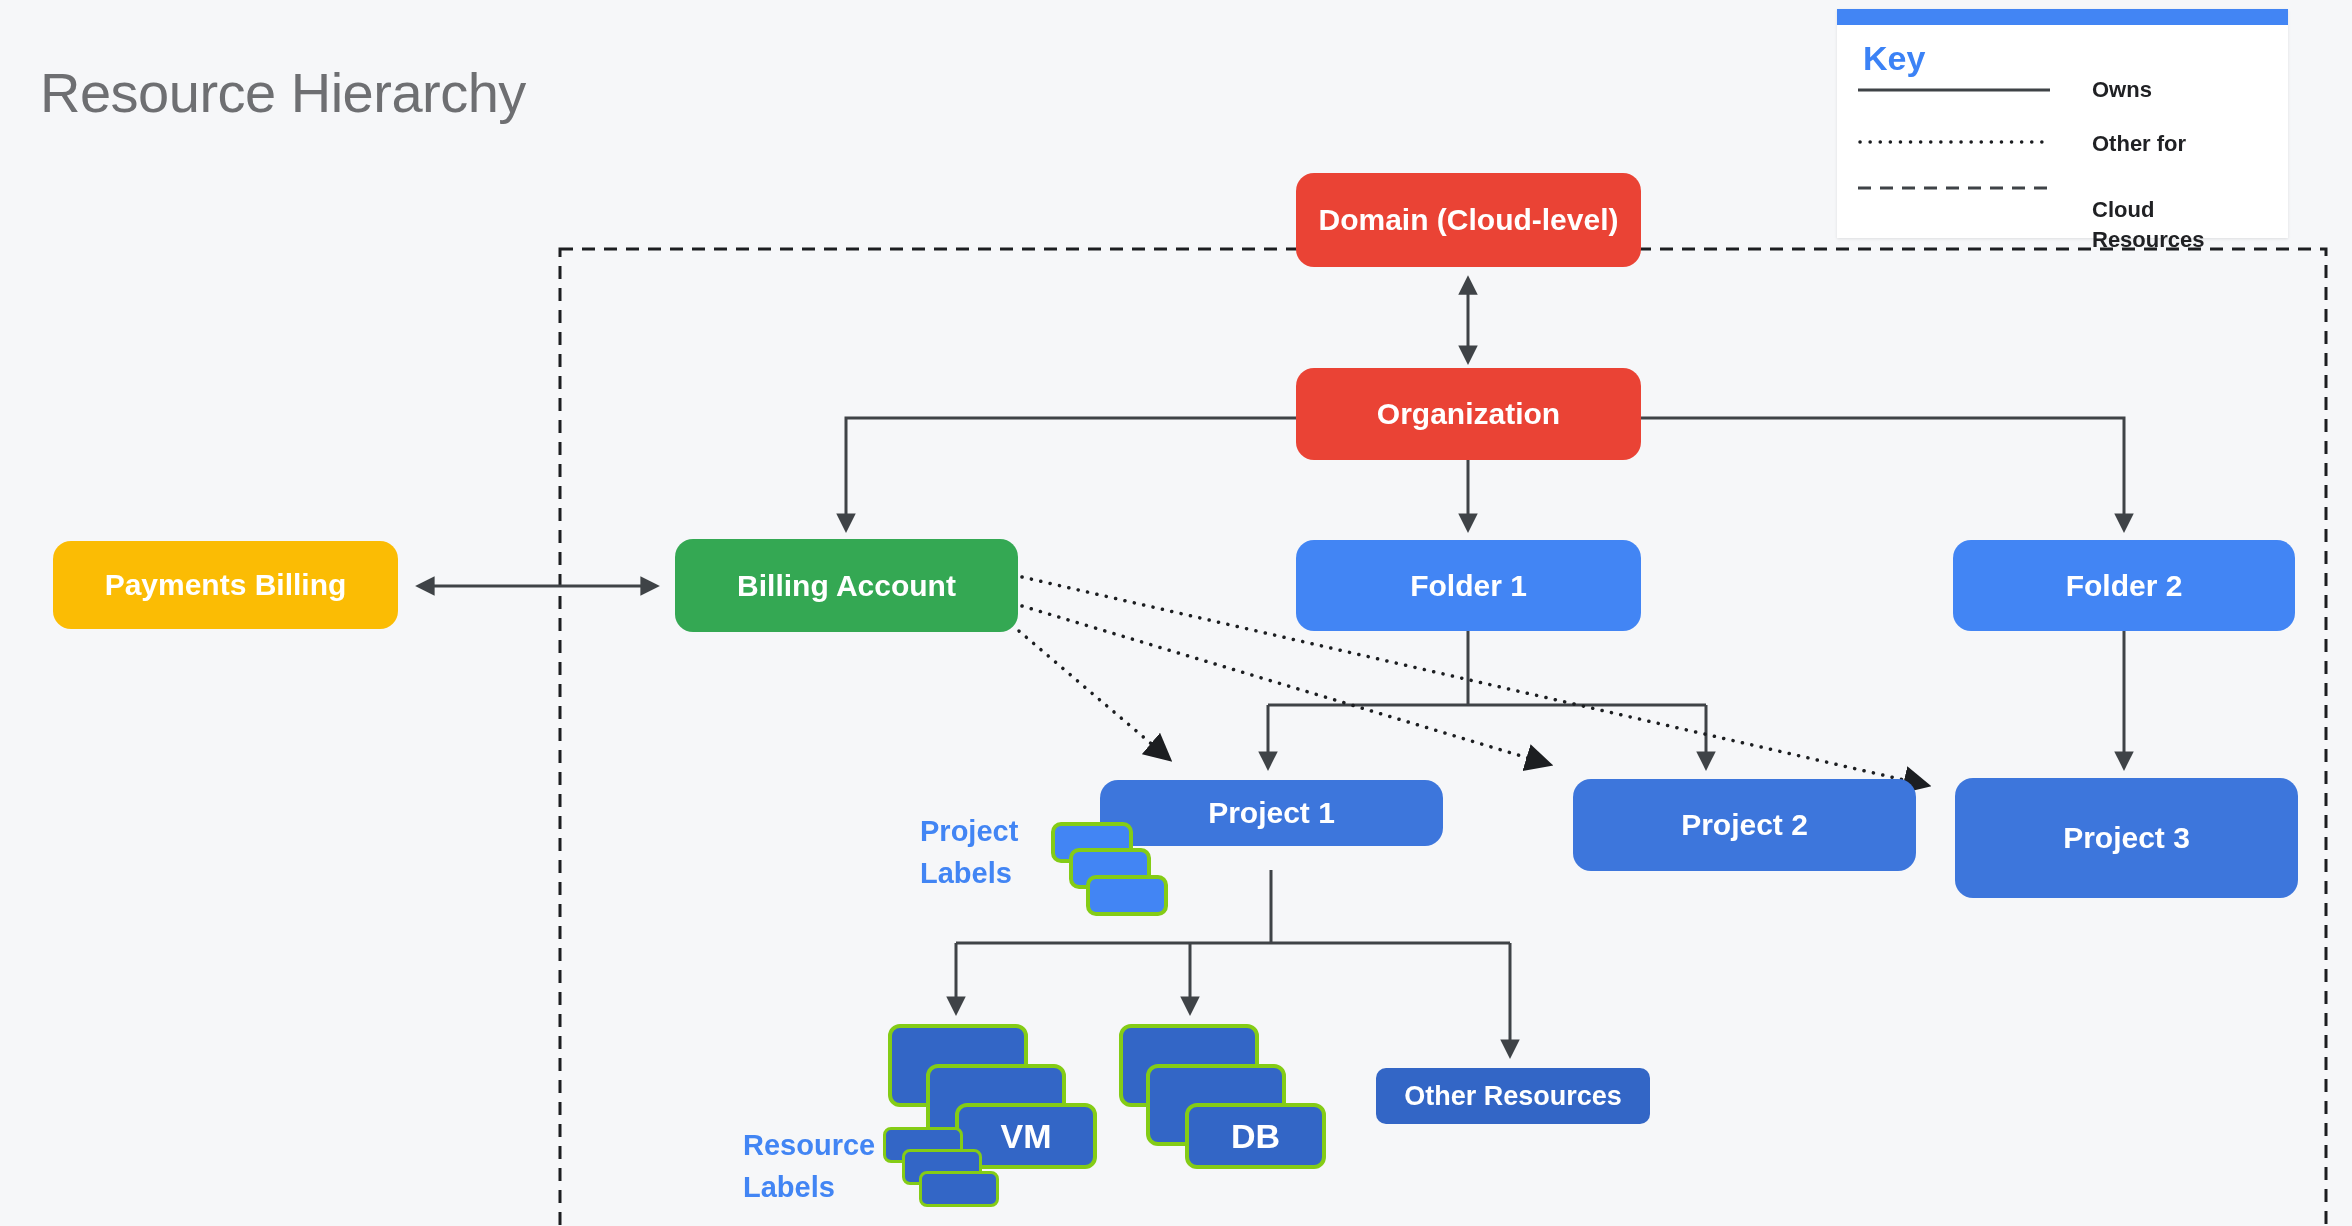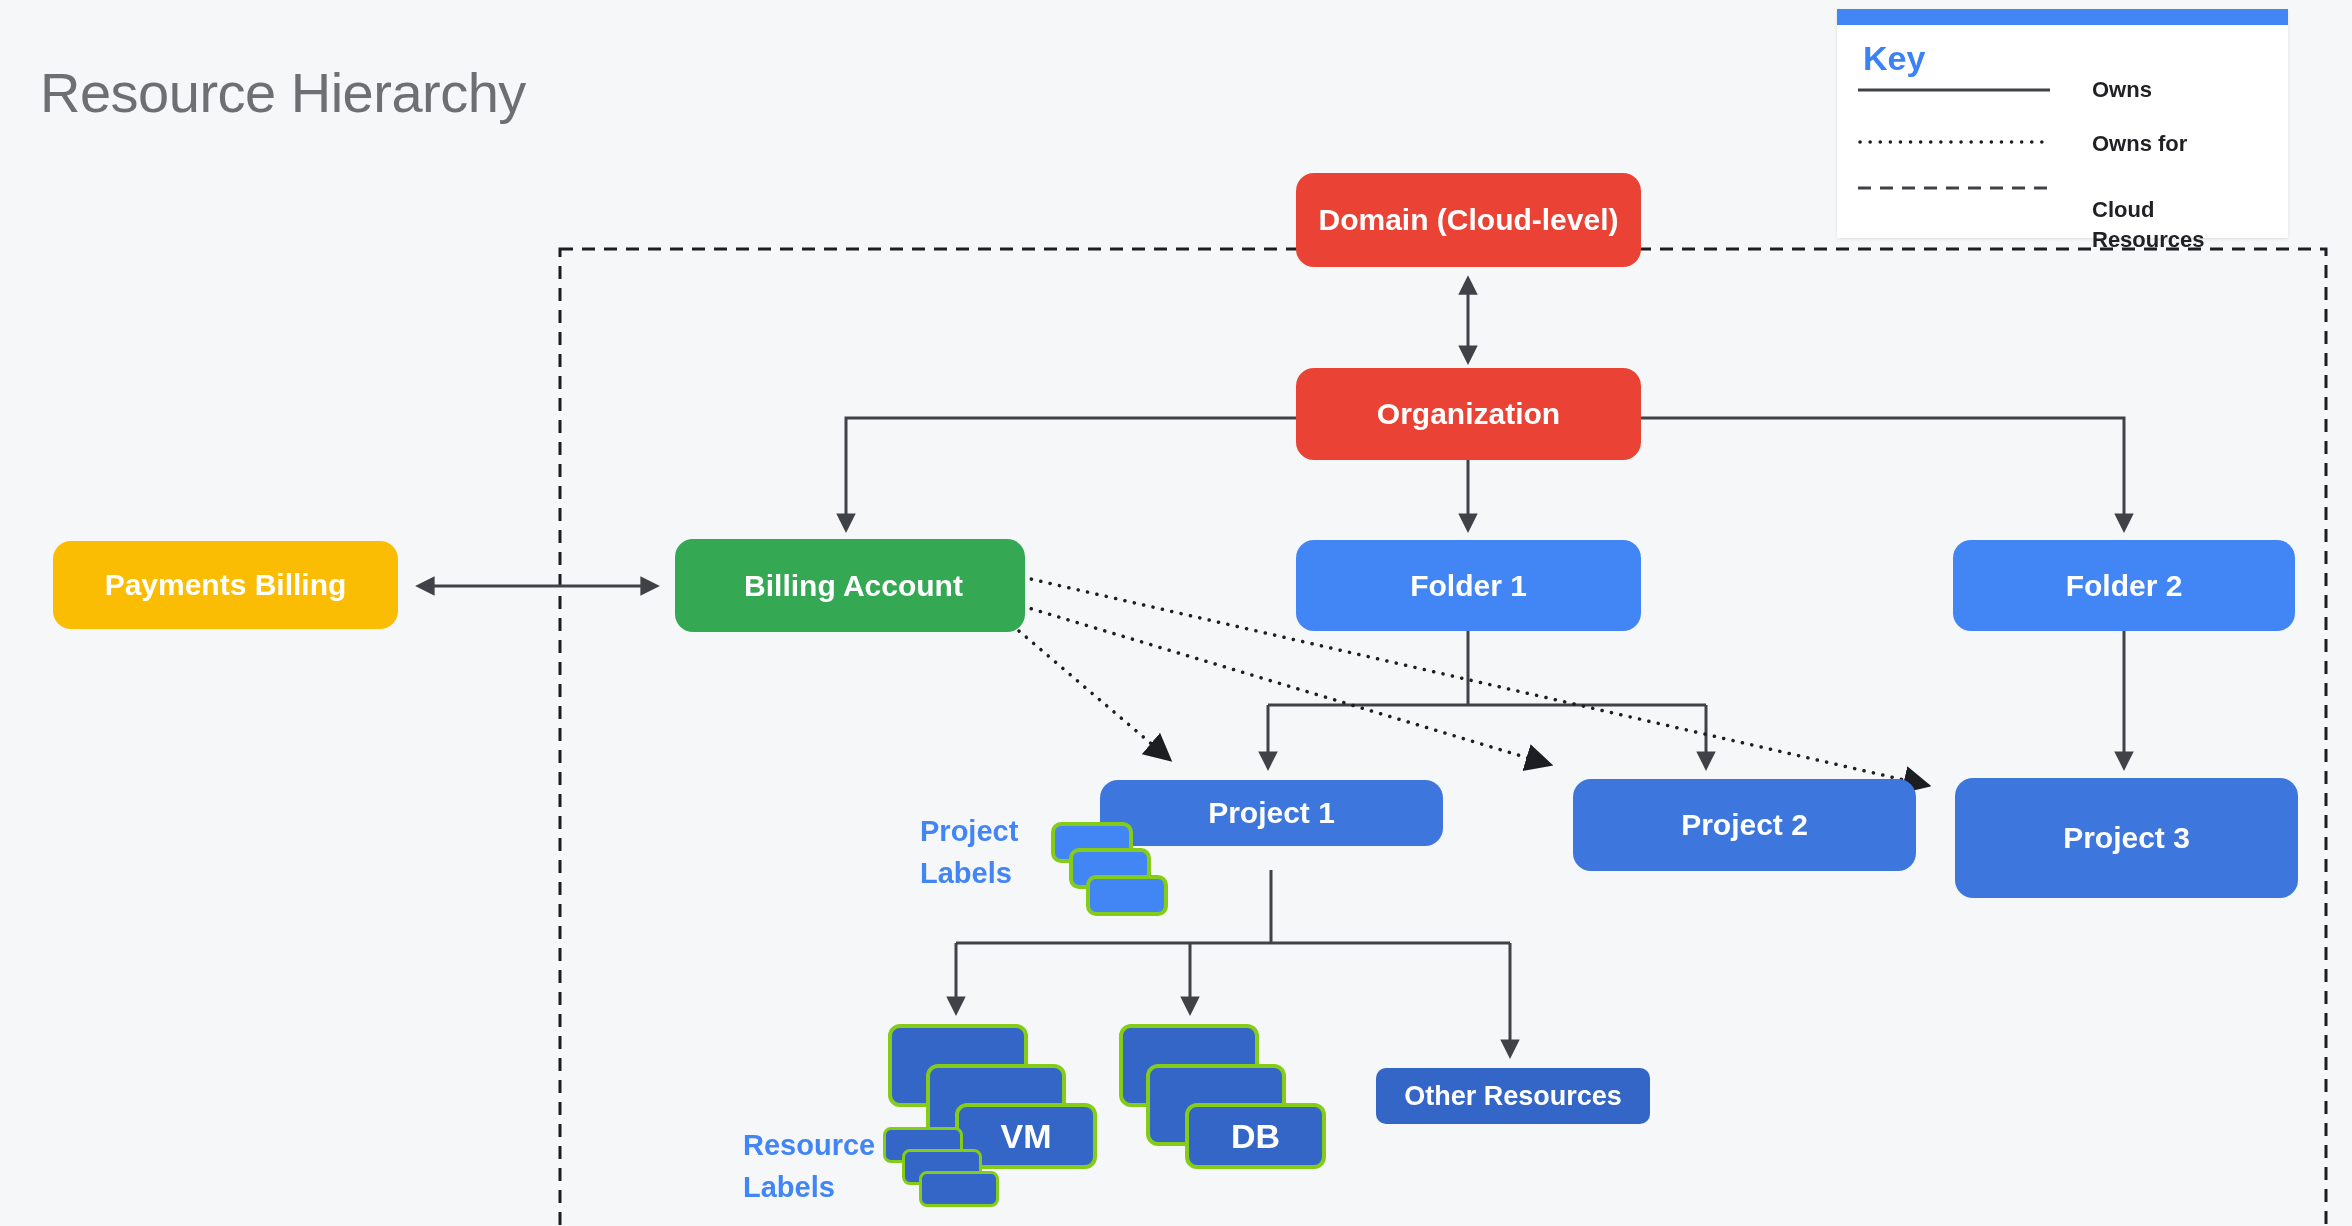--- a/index.html
+++ b/index.html
@@ -87,21 +87,21 @@
       <path d="M1022 606 L1548 764" marker-end="url(#d)"></path>
       <path d="M1019 631 L1168 758" marker-end="url(#d)"></path>
     </g>
   </svg>
 
   <div class="title">Resource Hierarchy</div>
 
   <div class="node red" style="left:1296px;top:173px;width:345px;height:94px;">Domain (Cloud-level)</div>
   <div class="node red" style="left:1296px;top:368px;width:345px;height:92px;">Organization</div>
   <div class="node yellow" style="left:53px;top:541px;width:345px;height:88px;">Payments Billing</div>
-  <div class="node green" style="left:675px;top:539px;width:343px;height:93px;padding-left:7px;">Billing Account</div>
+  <div class="node green" style="left:675px;top:539px;width:343px;height:93px;">Billing Account</div>
   <div class="node folder" style="left:1296px;top:540px;width:345px;height:91px;">Folder 1</div>
   <div class="node folder" style="left:1953px;top:540px;width:342px;height:91px;">Folder 2</div>
   <div class="node project" style="left:1100px;top:780px;width:343px;height:66px;">Project 1</div>
   <div class="node project" style="left:1535px;top:779px;width:343px;height:92px;margin-left:38px;">Project 2</div>
   <div class="node project" style="left:1955px;top:778px;width:343px;height:120px;">Project 3</div>
   <div class="node resource" style="left:1376px;top:1068px;width:274px;height:56px;border-radius:10px;font-size:27px;">Other Resources</div>
 
   <div class="card plabel" style="left:1051px;top:822px;width:82px;height:41px;"></div>
   <div class="card plabel" style="left:1069px;top:848px;width:82px;height:41px;"></div>
   <div class="card plabel" style="left:1086px;top:875px;width:82px;height:41px;"></div>
@@ -125,21 +125,21 @@
     <div class="keyhead">Key</div>
 
     <svg class="keyline" style="top:78px;" viewBox="0 0 192 6">
       <line x1="0" y1="3" x2="192" y2="3" stroke="#3F4347" stroke-width="3"></line>
     </svg>
     <div class="keylabel" style="top:66px;">Owns</div>
 
     <svg class="keyline" style="top:130px;" viewBox="0 0 192 6">
       <line x1="2" y1="3" x2="192" y2="3" stroke="#1C1E21" stroke-width="3.5" stroke-linecap="round" stroke-dasharray="0.1 10"></line>
     </svg>
-    <div class="keylabel" style="top:120px;">Owns for</div>
+    <div class="keylabel" style="top:120px;">Other for</div>
 
     <svg class="keyline" style="top:176px;" viewBox="0 0 192 6">
       <line x1="0" y1="3" x2="192" y2="3" stroke="#3F4347" stroke-width="3" stroke-dasharray="13 9"></line>
     </svg>
     <div class="keylabel" style="top:163px;width:160px;margin-top:23px;">Cloud Resources</div>
   </div>
 
 </div>
 
 </body></html>

